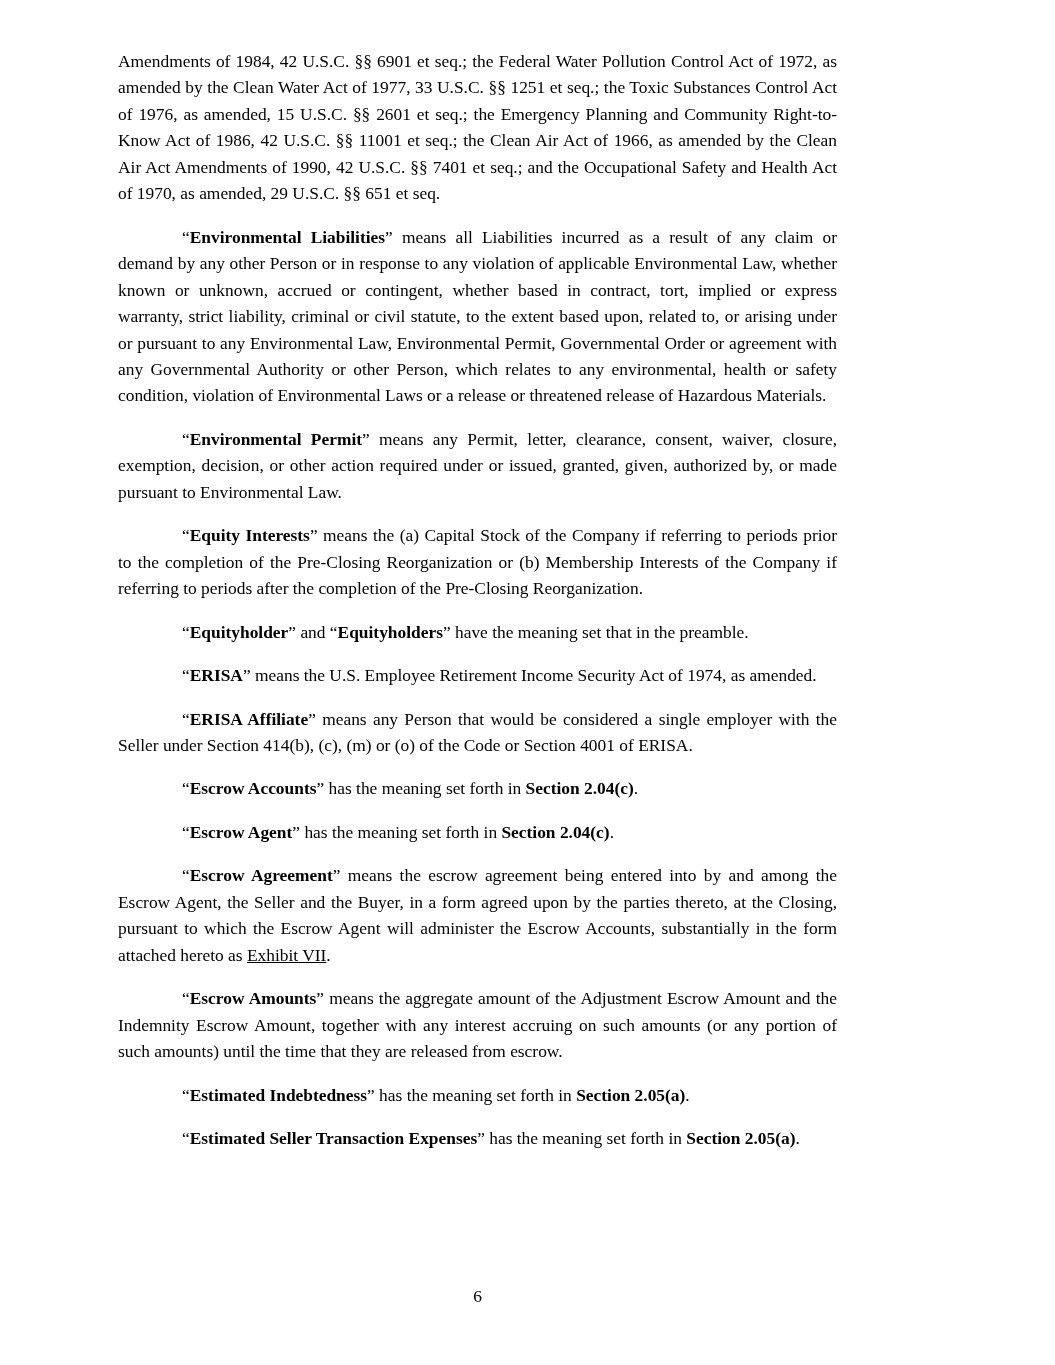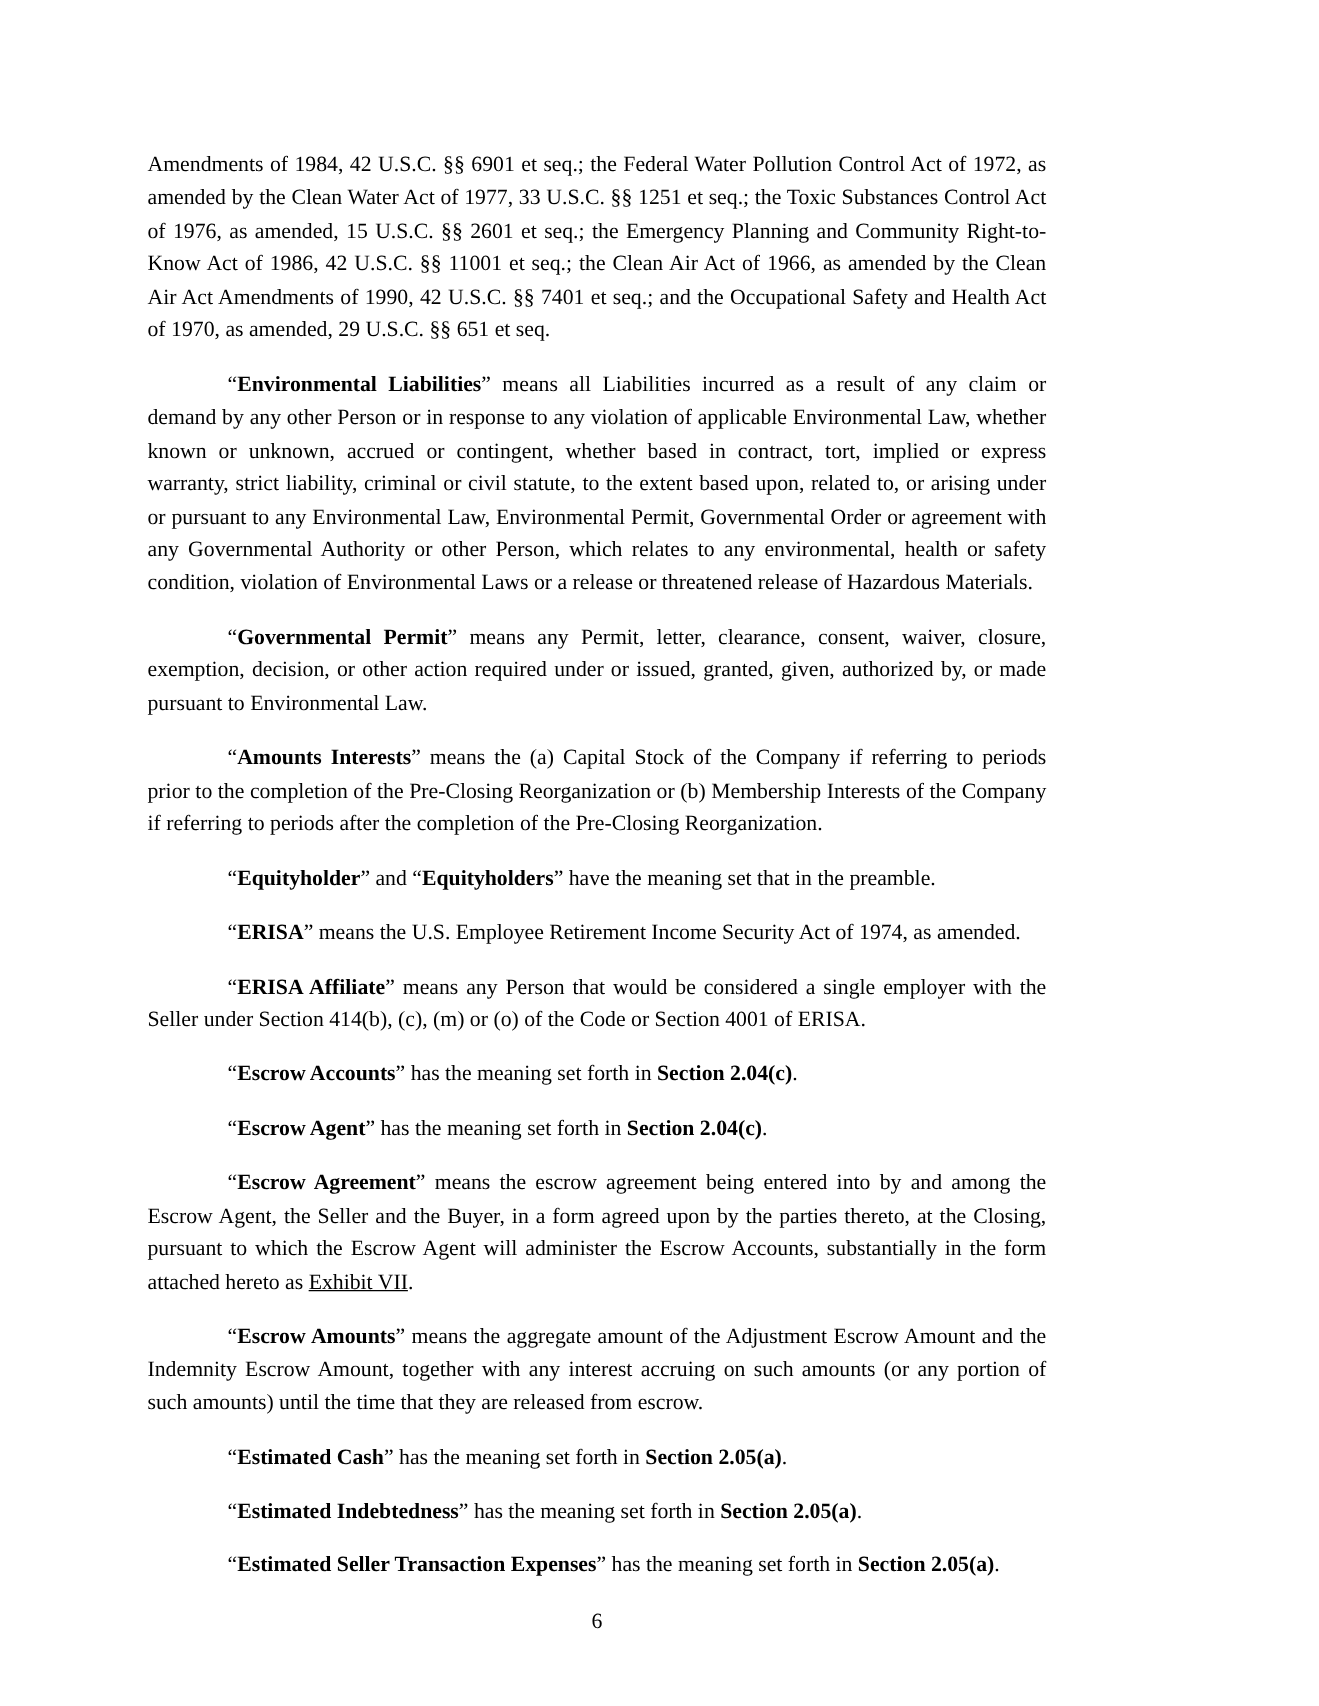--- a/index.html
+++ b/index.html
@@ -10,21 +10,21 @@
   body {
     font-family: "Liberation Serif", serif;
     color: #000000;
   }
   .page {
     width: 955px;
     height: 1365px;
     position: relative;
     background: #ffffff;
     box-sizing: border-box;
-    padding: 118px 118px 40px 118px;
+    padding: 48px 118px 40px 118px;
   }
   .doc-body {
     font-size: 17.4px;
     line-height: 1.52;
     text-align: justify;
   }
   .para {
     margin: 0 0 17px 0;
     text-align: justify;
     text-justify: inter-word;
@@ -48,27 +48,26 @@
     font-family: "Liberation Serif", serif;
   }
 </style>
 </head>
 <body>
 
 <div class="page">
   <div class="doc-body" id="doc-body">
       <p class="para"><span>Amendments of 1984, 42 U.S.C. §§ 6901 et seq.; the Federal Water Pollution Control Act of 1972, as amended by the Clean Water Act of 1977, 33 U.S.C. §§ 1251 et seq.; the Toxic Substances Control Act of 1976, as amended, 15 U.S.C. §§ 2601 et seq.; the Emergency Planning and Community Right-to-Know Act of 1986, 42 U.S.C. §§ 11001 et seq.; the Clean Air Act of 1966, as amended by the Clean Air Act Amendments of 1990, 42 U.S.C. §§ 7401 et seq.; and the Occupational Safety and Health Act of 1970, as amended, 29 U.S.C. §§ 651 et seq.</span></p>
       <p class="para indent"><span>“</span><span class="b">Environmental Liabilities</span><span>” means all Liabilities incurred as a result of any claim or demand by any other Person or in response to any violation of applicable Environmental Law, whether known or unknown, accrued or contingent, whether based in contract, tort, implied or express warranty, strict liability, criminal or civil statute, to the extent based upon, related to, or arising under or pursuant to any Environmental Law, Environmental Permit, Governmental Order or agreement with any Governmental Authority or other Person, which relates to any environmental, health or safety condition, violation of Environmental Laws or a release or threatened release of Hazardous Materials.</span></p>
-      <p class="para indent"><span>“</span><span class="b">Governmental Permit</span><span>” means any Permit, letter, clearance, consent, waiver, closure, exemption, decision, or other action required under or issued, granted, given, authorized by, or made pursuant to Environmental Law.</span></p>
-      <p class="para indent"><span>“</span><span class="b">Amounts Interests</span><span>” means the (a) Capital Stock of the Company if referring to periods prior to the completion of the Pre-Closing Reorganization or (b) Membership Interests of the Company if referring to periods after the completion of the Pre-Closing Reorganization.</span></p>
+      <p class="para indent"><span>“</span><span class="b">Environmental Permit</span><span>” means any Permit, letter, clearance, consent, waiver, closure, exemption, decision, or other action required under or issued, granted, given, authorized by, or made pursuant to Environmental Law.</span></p>
+      <p class="para indent"><span>“</span><span class="b">Equity Interests</span><span>” means the (a) Capital Stock of the Company if referring to periods prior to the completion of the Pre-Closing Reorganization or (b) Membership Interests of the Company if referring to periods after the completion of the Pre-Closing Reorganization.</span></p>
       <p class="para indent"><span>“</span><span class="b">Equityholder</span><span>” and “</span><span class="b">Equityholders</span><span>” have the meaning set that in the preamble.</span></p>
       <p class="para indent"><span>“</span><span class="b">ERISA</span><span>” means the U.S. Employee Retirement Income Security Act of 1974, as amended.</span></p>
       <p class="para indent"><span>“</span><span class="b">ERISA Affiliate</span><span>” means any Person that would be considered a single employer with the Seller under Section 414(b), (c), (m) or (o) of the Code or Section 4001 of ERISA.</span></p>
       <p class="para indent"><span>“</span><span class="b">Escrow Accounts</span><span>” has the meaning set forth in </span><span class="b">Section 2.04(c)</span><span>.</span></p>
       <p class="para indent"><span>“</span><span class="b">Escrow Agent</span><span>” has the meaning set forth in </span><span class="b">Section 2.04(c)</span><span>.</span></p>
       <p class="para indent"><span>“</span><span class="b">Escrow Agreement</span><span>” means the escrow agreement being entered into by and among the Escrow Agent, the Seller and the Buyer, in a form agreed upon by the parties thereto, at the Closing, pursuant to which the Escrow Agent will administer the Escrow Accounts, substantially in the form attached hereto as </span><span class="u">Exhibit VII</span><span>.</span></p>
       <p class="para indent"><span>“</span><span class="b">Escrow Amounts</span><span>” means the aggregate amount of the Adjustment Escrow Amount and the Indemnity Escrow Amount, together with any interest accruing on such amounts (or any portion of such amounts) until the time that they are released from escrow.</span></p>
-      <p class="para indent"><span>“</span><span class="b">Estimated Cash</span><span>” has the meaning set forth in </span><span class="b">Section 2.05(a)</span><span>.</span></p>
       <p class="para indent"><span>“</span><span class="b">Estimated Indebtedness</span><span>” has the meaning set forth in </span><span class="b">Section 2.05(a)</span><span>.</span></p>
       <p class="para indent"><span>“</span><span class="b">Estimated Seller Transaction Expenses</span><span>” has the meaning set forth in </span><span class="b">Section 2.05(a)</span><span>.</span></p>
     </div>
   <div class="page-number">6</div>
 </div>
 
 </body></html>

